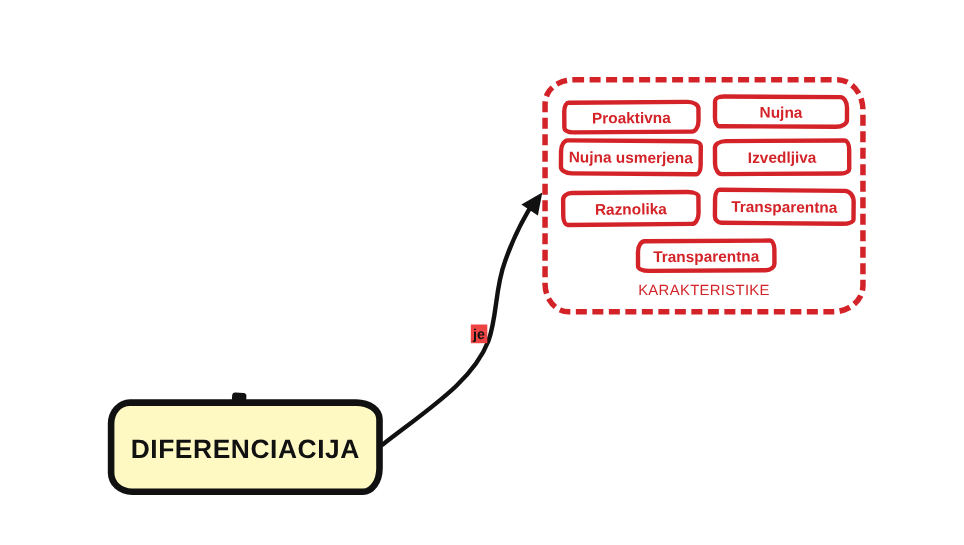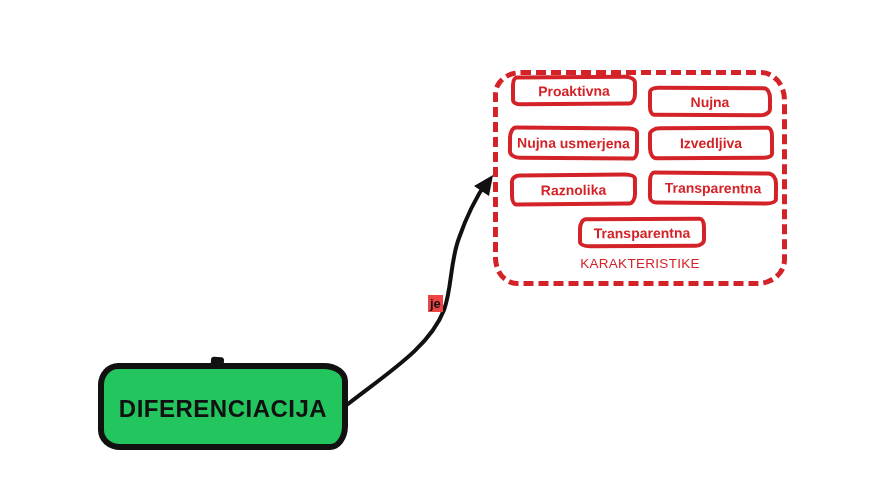--- a/index.html
+++ b/index.html
@@ -36,21 +36,21 @@
   
   .root-node {
     position: absolute;
     left: 98px;
     top: 363px;
     width: 250px;
     height: 87px;
     box-sizing: border-box;
     border: 6px solid #111111;
     border-radius: 20px 24px 18px 22px / 22px 18px 24px 20px;
-    background: #22c55e;
+    background: #fef9c3;
     display: flex;
     align-items: center;
     justify-content: center;
   }
   .root-node .label {
     font-size: 24px;
     font-weight: bold;
     letter-spacing: 0.5px;
     color: #111111;
     transform: translateY(2px);
@@ -95,21 +95,21 @@
     border: 4px solid #d32328;
     background: #ffffff;
     color: #d32328;
     font-size: 14px;
     font-weight: bold;
     display: flex;
     align-items: center;
     justify-content: center;
     white-space: nowrap;
   }
-  .item-1 { left: 13px;  top: 0;  width: 126px; height: 31px; border-radius: 6px 12px 8px 10px / 10px 8px 12px 6px; transform: rotate(-0.4deg); }
+  .item-1 { left: 13px;  top: 16px;  width: 126px; height: 31px; border-radius: 6px 12px 8px 10px / 10px 8px 12px 6px; transform: rotate(-0.4deg); }
   .item-2 { left: 150px; top: 11px;  width: 124px; height: 31px; border-radius: 10px 8px 12px 6px / 6px 12px 8px 10px; transform: rotate(0.3deg); }
   .item-3 { left: 10px;  top: 51px;  width: 131px; height: 34px; border-radius: 8px 10px 6px 12px / 12px 6px 10px 8px; transform: rotate(0.4deg); }
   .item-4 { left: 150px; top: 51px;  width: 126px; height: 34px; border-radius: 12px 6px 10px 8px / 8px 10px 6px 12px; transform: rotate(-0.3deg); }
   .item-5 { left: 12px;  top: 98px;  width: 127px; height: 33px; border-radius: 10px 12px 8px 6px / 8px 6px 12px 10px; transform: rotate(-0.5deg); }
   .item-6 { left: 150px; top: 96px;  width: 130px; height: 34px; border-radius: 6px 10px 12px 8px / 10px 12px 6px 8px; transform: rotate(0.5deg); }
   .item-7 { left: 80px;  top: 142px; width: 128px; height: 31px; border-radius: 8px 6px 10px 12px / 12px 10px 8px 6px; transform: rotate(-0.3deg); justify-content: center; }
 </style>
 </head>
 <body>
 

